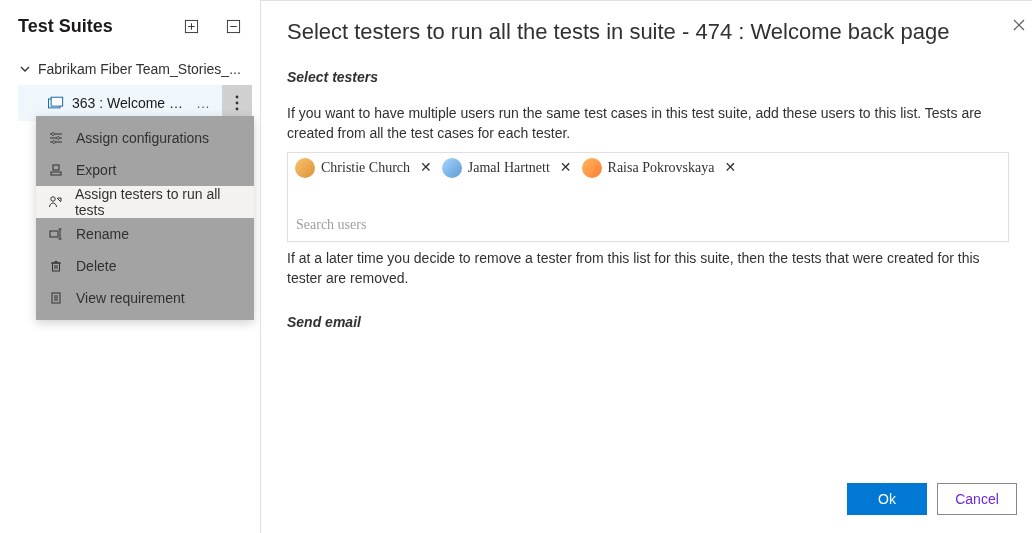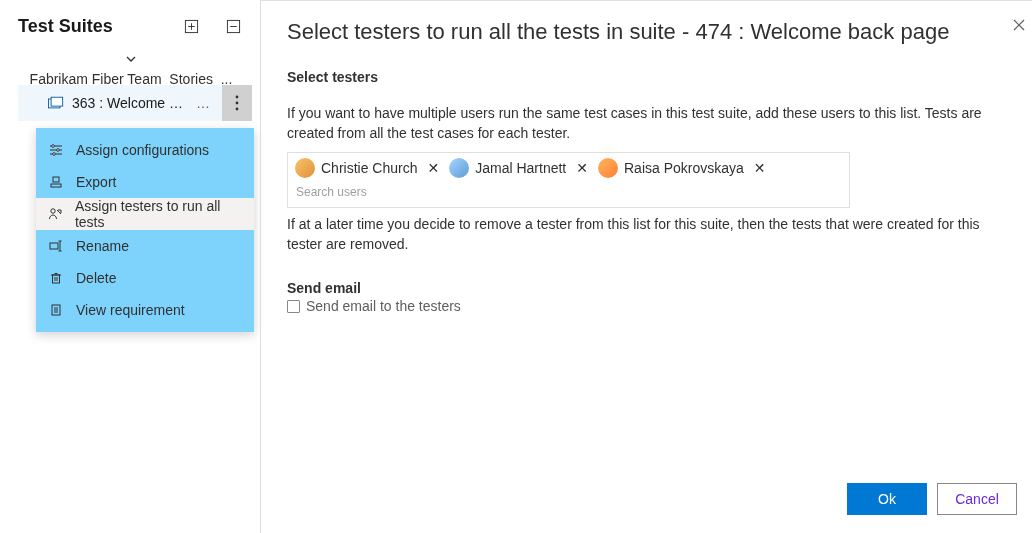--- a/index.html
+++ b/index.html
@@ -11,50 +11,50 @@
     width: 1032px;
     height: 533px;
     overflow: hidden;
     position: relative;
   }
   .layout { display: flex; width: 100%; height: 100%; }
   .left-pane { width: 260px; padding: 16px 8px 0 18px; position: relative; }
   .suites-header { display: flex; align-items: center; gap: 24px; margin-bottom: 16px; padding-right: 10px; }
   .suites-header h2 { font-size: 18px; font-weight: 600; flex: 1; color:#1b1a19;}
   .hdr-btn { width: 18px; height: 18px; display:flex; align-items:center; justify-content:center; color:#323130; }
-  .tree-row { display:flex; align-items:center; height:32px; gap:6px; padding-right:8px;flex-direction:column; }
+  .tree-row { display:flex; align-items:center; height:32px; gap:6px; padding-right:8px; }
   .tree-row .chev { width:14px; display:flex; justify-content:center; color:#323130; }
   .tree-row .lbl { white-space:nowrap; overflow:hidden; text-overflow:ellipsis; }
   .tree-child { display:flex; align-items:center; height:36px; background:#eff6fc; padding-left:30px; gap:8px; }
   .tree-child .suite-icon { color:#005a9e; display:flex; }
   .tree-child .lbl { flex:1; white-space:nowrap; overflow:hidden; text-overflow:ellipsis; color:#1b1a19; }
   .more-btn { width:30px; height:36px; display:flex; align-items:center; justify-content:center; background:#d0d0d0; color:#323130; }
   .ellipsis-plain { color:#605e5c; padding:0 4px;}
   .context-menu {
-    position:absolute; top:128px; left:36px; width:218px;
-    background:#7dd3fc; box-shadow:0 3px 10px rgba(0,0,0,.18);
+    position:absolute; top:116px; left:36px; width:218px;
+    background:#a3a3a3; box-shadow:0 3px 10px rgba(0,0,0,.18);
     padding:6px 0;
   }
   .cm-item { display:flex; align-items:center; height:32px; padding:0 12px; gap:12px; color:#323130; }
   .cm-item.active { background:#f3f2f1; }
   .cm-item .ico { width:16px; display:flex; align-items:center; justify-content:center; color:#323130; }
 
   .right-pane { flex:1; border-left:1px solid #e1dfdd; border-top:1px solid #e1dfdd; padding:18px 26px 18px 26px; position:relative; display:flex; flex-direction:column; }
   .close-x { position:absolute; top:14px; right:14px; width:20px; height:20px; display:flex; align-items:center; justify-content:center; color:#605e5c; }
   .dlg-title { font-size:22px; font-weight:400; color:#323130; margin-bottom:22px; padding-right:30px;}
   .body-text { color:#323130; line-height:1.45; margin-bottom:14px; }
-  .section-h { font-weight:600; margin-top:2px; margin-bottom:2px; }
+  .section-h { font-weight:600; margin-top:2px; margin-bottom:2px;font-style:italic; }
   .hint { color:#323130; line-height:1.45; margin-bottom:8px;margin-top:16px;}
-  .tester-box { border:1px solid #e1dfdd; padding:4px 6px 6px 6px; width: 563px; }
+  .tester-box { border:1px solid #e1dfdd; padding:4px 6px 6px 6px; width: 722px; font-family: Liberation Serif, serif; }
   .chips { display:flex; flex-wrap:wrap; gap:4px; align-items:center;}
   .chip { display:inline-flex; align-items:center; gap:6px; padding:1px 1px; }
   .avatar { width:20px; height:20px; border-radius:50%; display:inline-block; }
   .chip .nm { color:#323130; }
   .chip .x { color:#323130; padding:0 4px; font-weight:400;}
-  .search-users { border:none; outline:none; width:100%; padding:6px 2px 2px 2px; color:#605e5c; font-family:inherit; font-size:12px;}
+  .search-users { border:none; outline:none; width:100%; padding:6px 2px 2px 2px; color:#605e5c; font-family:inherit; font-size:14px;margin-top:32px;}
   .search-users::placeholder { color:#a19f9d; }
   .post-hint { margin-top:6px; line-height:1.45; width:730px;}
   .send-section { margin-top:24px;}
   .chk-row { display:flex; align-items:center; gap:6px; color:#605e5c; margin-top:2px;}
   .chk { width:13px; height:13px; border:1px solid #8a8886; border-radius:1px; display:inline-block;}
   .footer { margin-top:auto; display:flex; justify-content:flex-end; gap:10px; }
   .btn { min-width:80px; height:32px; display:flex; align-items:center; justify-content:center; font-size:14px; }
   .btn-primary { background:#0078d4; color:#fff;margin-left:16px; }
   .btn-secondary { background:#fff; border:1px solid #8a8886; color:#6d28d9; }
 
@@ -211,24 +211,20 @@
           <span class="x">✕</span>
         </span>
       </div>
       <input class="search-users" placeholder="Search users" style="">
     </div>
 
     <div class="post-hint">If at a later time you decide to remove a tester from this list for this suite, then the tests that were created for this tester are removed.</div>
 
     <div class="send-section">
       <div class="section-h">Send email</div>
-      <label class="chk-row">
-        <span class="chk"></span>
-        <span>Send email to the testers</span>
-      </label>
     </div>
 
     <div class="footer">
       <div class="btn btn-primary">Ok</div>
       <div class="btn btn-secondary">Cancel</div>
     </div>
   </div>
 </div>
 
 </body></html>

